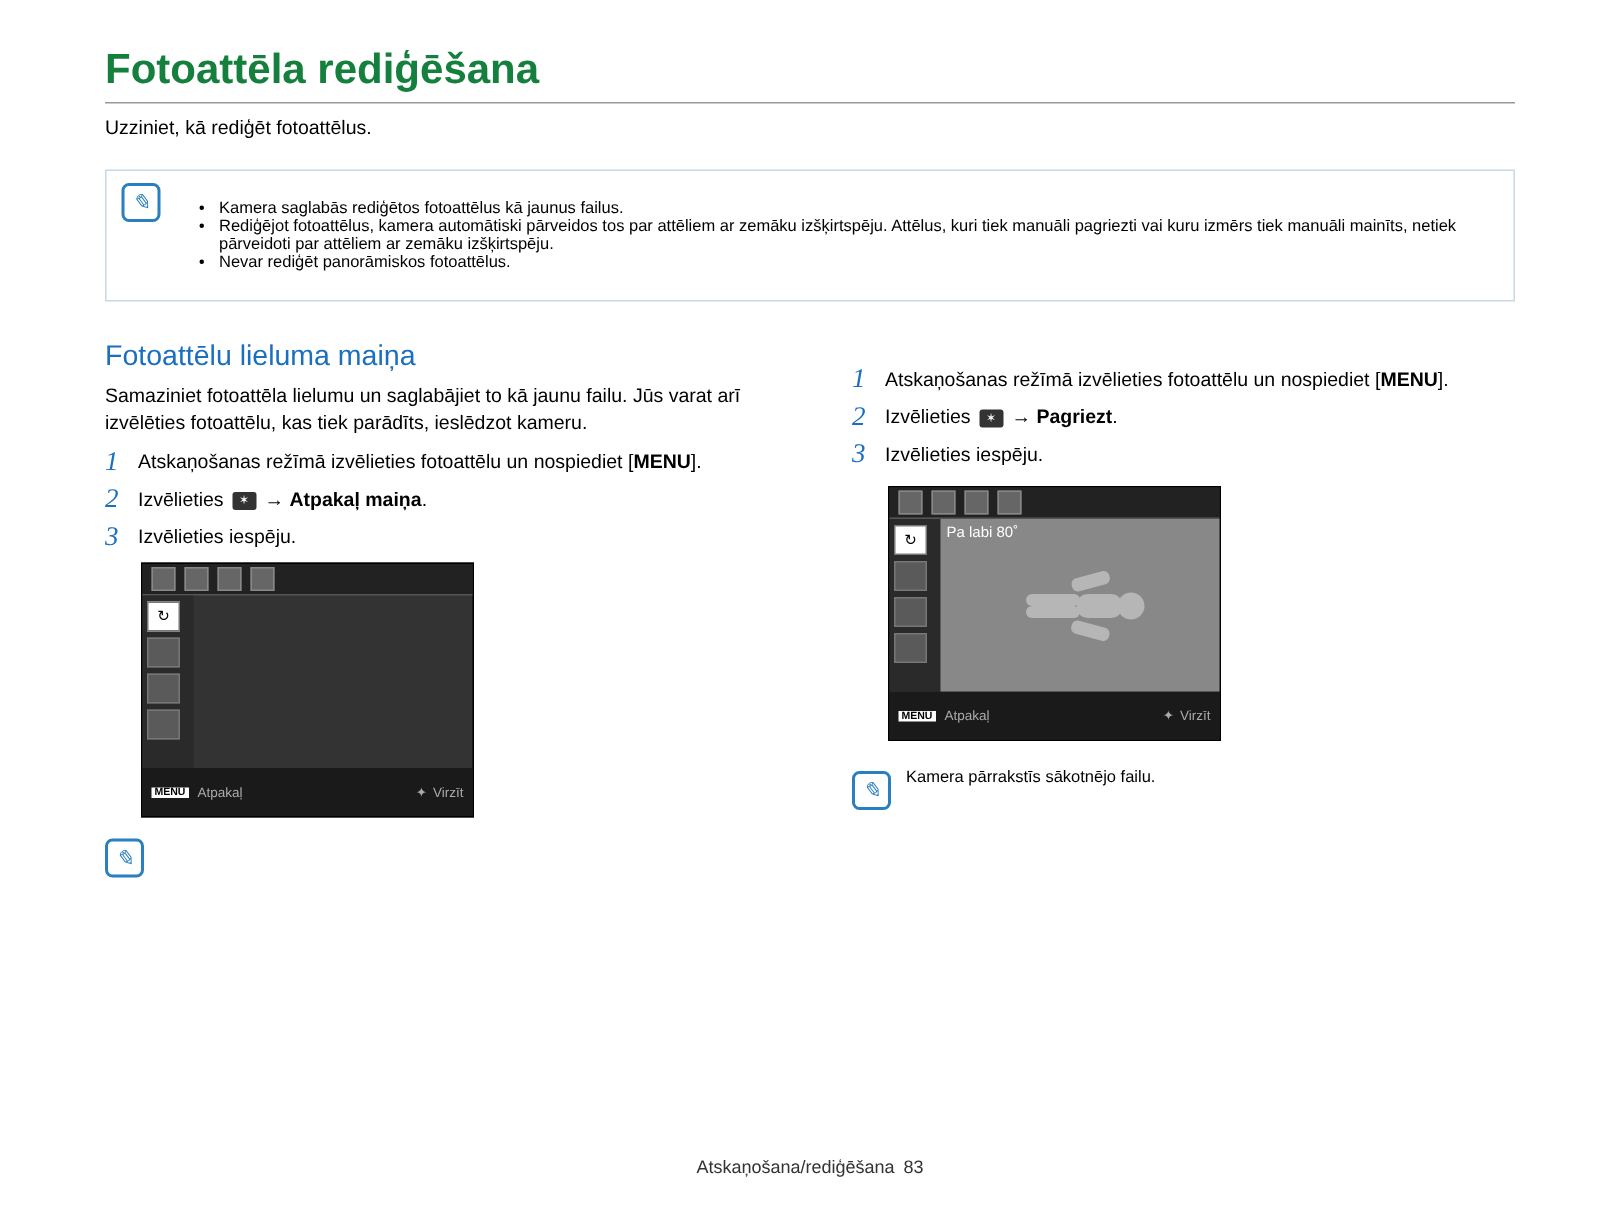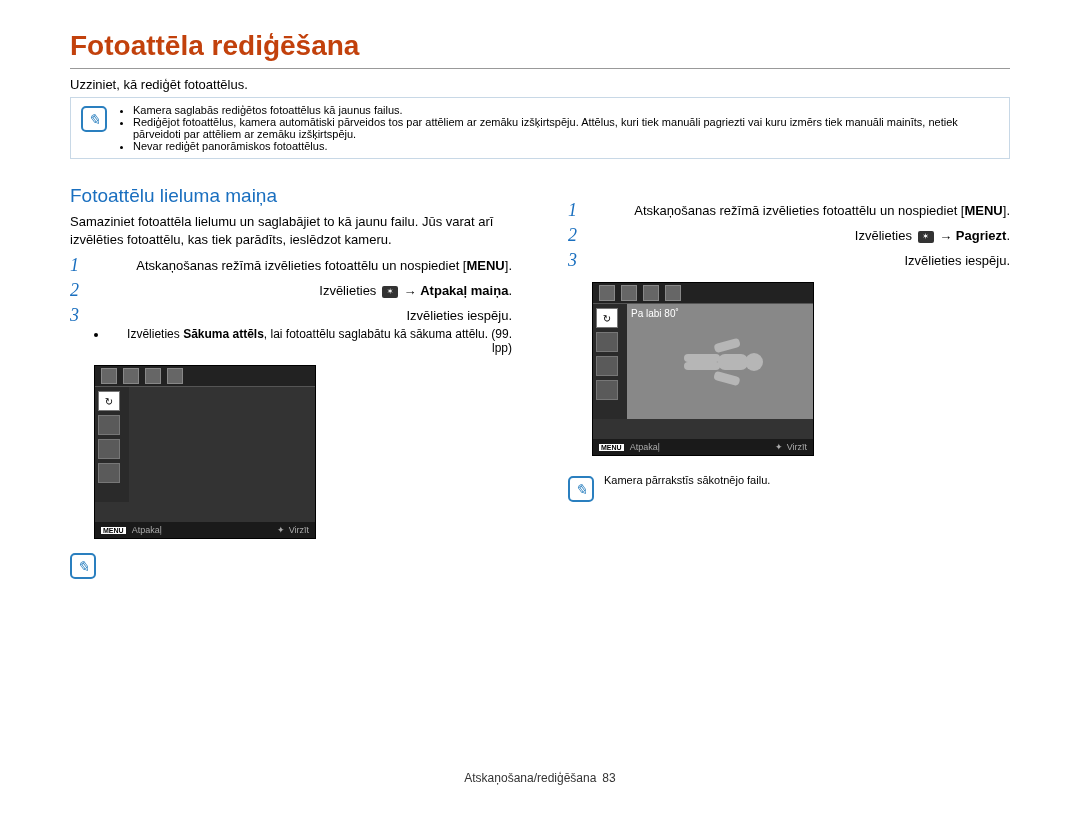--- a/index.html
+++ b/index.html
@@ -7,30 +7,30 @@
     font-family: Arial, Helvetica, sans-serif;
     background: #fff;
     color: #000;
     width: 1080px;
     height: 815px;
     position: relative;
     box-sizing: border-box;
     padding: 30px 70px 0 70px;
   }
   .page-title {
-    color: #c2410c;
+    color: #15803d;
     font-size: 28px;
     font-weight: 700;
     border-bottom: 1px solid #999;
     padding-bottom: 6px;
     margin-bottom: 8px;
   }
   .intro {
     font-size: 13px;
-    margin-bottom: 5px;
+    margin-bottom: 21px;
   }
   .note-box {
     border: 1px solid #c8d8e6;
     padding: 6px 10px;
     font-size: 11px;
     display: flex;
     align-items: flex-start;
     gap: 10px;
     margin-bottom: 26px;
   }
@@ -43,21 +43,21 @@
     display: flex;
     align-items: center;
     justify-content: center;
     font-size: 15px;
     line-height: 1;
     flex-shrink: 0;
     margin-top: 2px;
     font-style: italic;
   }
   .note-box ul {
-    margin: 0;
+    margin: 13px;
     padding-left: 16px;
   }
   .cols {
     display: flex;
     gap: 56px;
   }
   .col {
     flex: 1;
   }
   .sect-title {
@@ -70,21 +70,20 @@
     font-size: 13px;
     line-height: 1.35;
     margin-bottom: 10px;
   }
   ol.steps {
     list-style: none;
     padding: 0;
     margin: 0;
     counter-reset: step;
     font-size: 13px;
-    text-align: right;
   }
   ol.steps > li {
     counter-increment: step;
     position: relative;
     padding-left: 22px;
     margin-bottom: 10px;
   }
   ol.steps > li::before {
     content: counter(step);
     color: #1a6fbf;
@@ -169,29 +168,28 @@
     position: absolute;
     top: 4px;
     left: 4px;
     color: #fff;
     font-size: 10px;
   }
   .person {
     fill:#b6b6b6;
   }
   .lcd-bottom {
-    height: 16px;
+    height: 32px;
     background: #1a1a1a;
     display: flex;
     align-items:center;
     color:#aaa;
     font-size:9px;
     padding:0 6px;
     justify-content:space-between;
-    margin-top:20px;
   }
   .lcd-bottom .left{display:flex;gap:6px;align-items:center;}
   .lcd-bottom .menu-tag{background:#fff;color:#000;font-size:7px;padding:0 2px;font-weight:700;}
   .ftr {
     position:absolute;
     bottom:30px;
     left:0;right:0;
     text-align:center;
     font-size:12px;
     color:#333;
@@ -222,25 +220,20 @@
 
     <ol class="steps">
       <li>
         <span>Atskaņošanas režīmā izvēlieties fotoattēlu un nospiediet </span>[<span class="menu-boxed">MENU</span>].
       </li>
       <li>
         <span>Izvēlieties </span><span class="gear-icon">✶</span><span> → </span><b>Atpakaļ maiņa</b>.
       </li>
       <li>
         <span>Izvēlieties iespēju.</span>
-        <ul class="sub-bullets">
-          <li>
-            <span>Izvēlieties </span><b>Sākuma attēls</b><span>, lai fotoattēlu saglabātu kā sākuma attēlu. (99. lpp)</span>
-          </li>
-        </ul>
       </li>
     </ol>
 
     <div class="lcd">
       <div class="lcd-top">
         <div class="ico"></div>
         <div class="ico"></div>
         <div class="ico"></div>
         <div class="ico"></div>
       </div>

